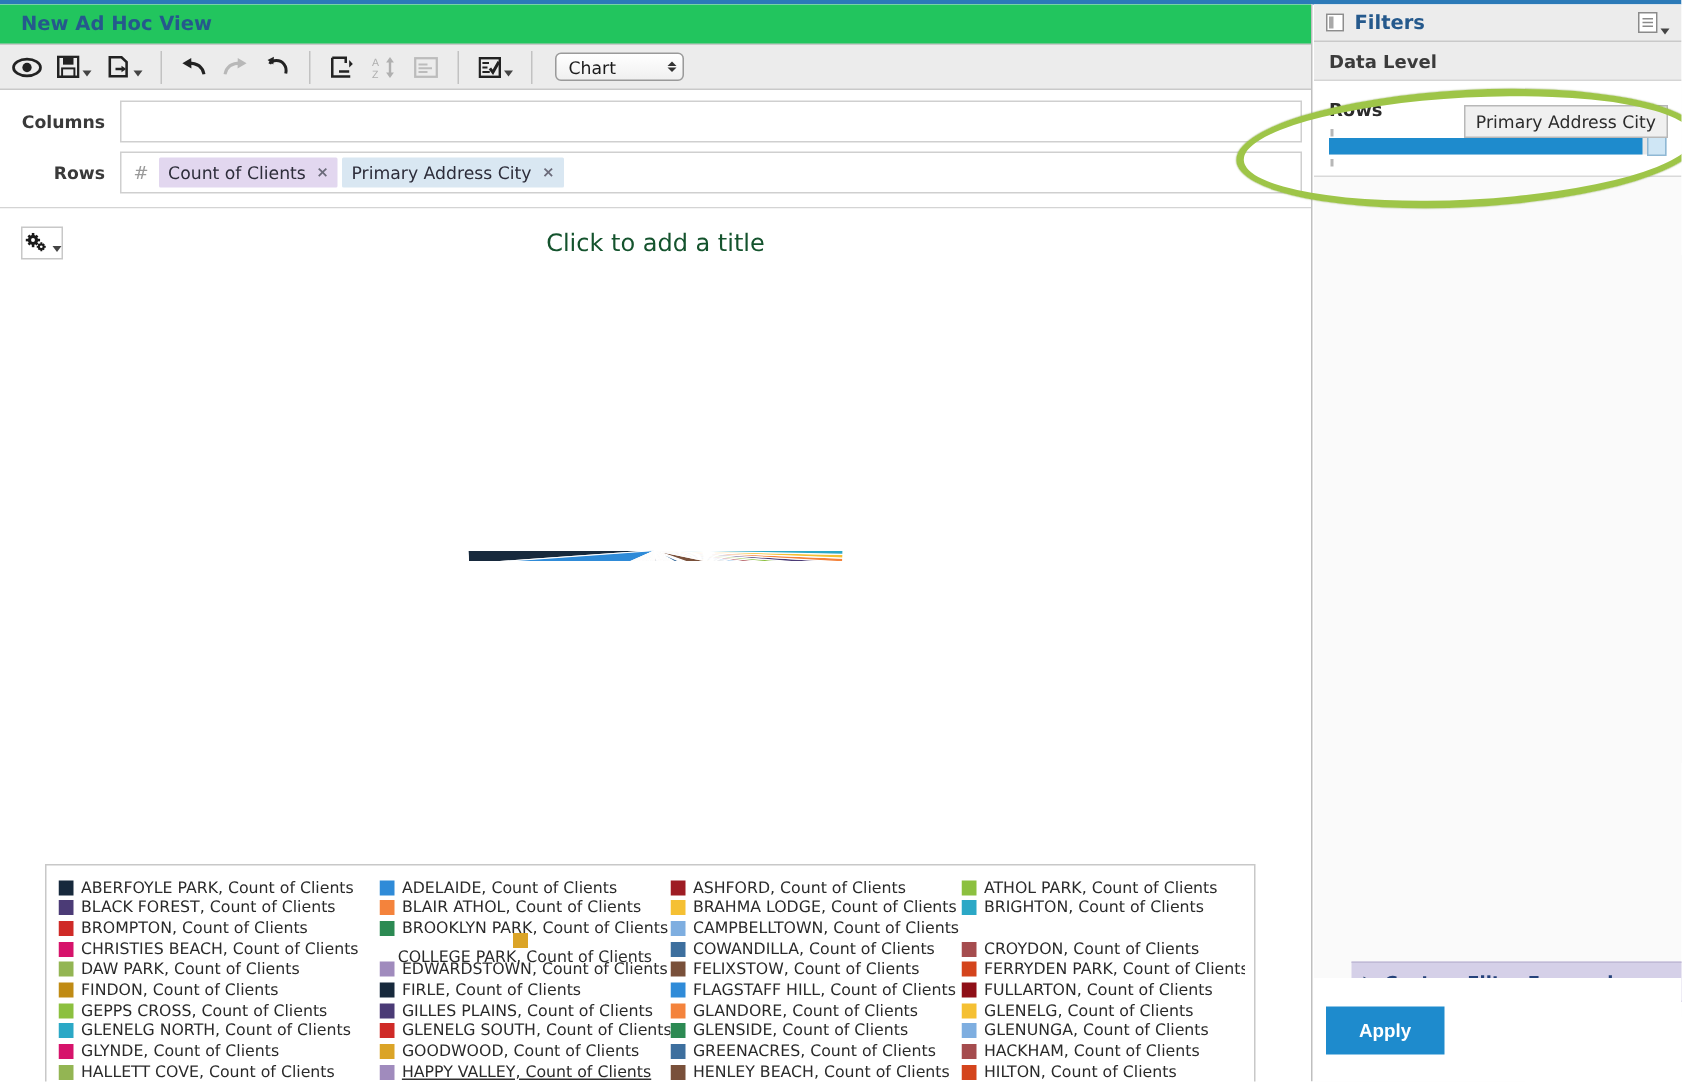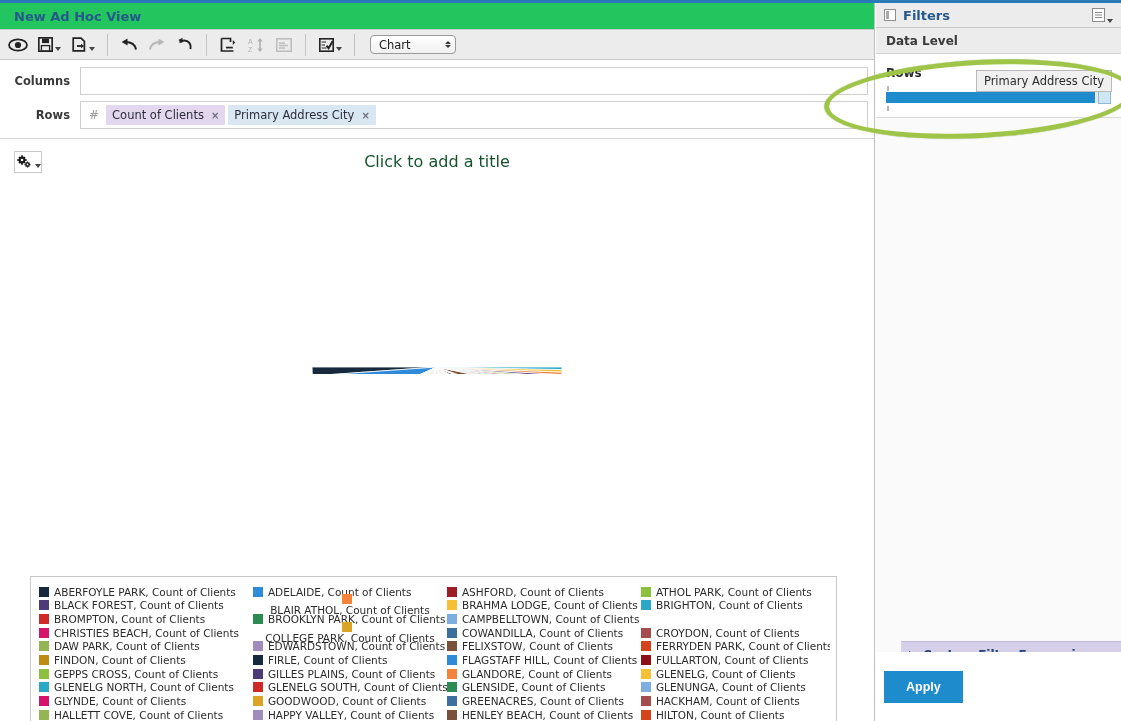--- a/index.html
+++ b/index.html
@@ -369,21 +369,21 @@
               <div class="lcell" style="width: 190px;">
                 <span class="sw" style="background: rgb(140, 192, 63);"></span>
                 <span class="ltxt">ATHOL PARK, Count of Clients</span>
               </div>
             </div>
             <div class="lrow">
               <div class="lcell" style="width: 215px;">
                 <span class="sw" style="background: rgb(75, 59, 118);"></span>
                 <span class="ltxt">BLACK FOREST, Count of Clients</span>
               </div>
-              <div class="lcell" style="width: 195px; flex-direction: column;">
+              <div class="lcell" style="width: 195px;">
                 <span class="sw" style="background: rgb(244, 131, 60);"></span>
                 <span class="ltxt">BLAIR ATHOL, Count of Clients</span>
               </div>
               <div class="lcell" style="width: 195px;">
                 <span class="sw" style="background: rgb(245, 192, 51);"></span>
                 <span class="ltxt">BRAHMA LODGE, Count of Clients</span>
               </div>
               <div class="lcell" style="width: 190px;">
                 <span class="sw" style="background: rgb(43, 168, 198);"></span>
                 <span class="ltxt">BRIGHTON, Count of Clients</span>
@@ -510,21 +510,21 @@
               <div class="lcell" style="width: 190px;">
                 <span class="sw" style="background: rgb(165, 76, 78);"></span>
                 <span class="ltxt">HACKHAM, Count of Clients</span>
               </div>
             </div>
             <div class="lrow">
               <div class="lcell" style="width: 215px;">
                 <span class="sw" style="background: rgb(147, 181, 83);"></span>
                 <span class="ltxt">HALLETT COVE, Count of Clients</span>
               </div>
-              <div class="lcell" style="width: 195px;">
+              <div class="lcell" style="width: 195px; text-decoration: underline;">
                 <span class="sw" style="background: rgb(160, 139, 189);"></span>
                 <span class="ltxt">HAPPY VALLEY, Count of Clients</span>
               </div>
               <div class="lcell" style="width: 195px;">
                 <span class="sw" style="background: rgb(121, 80, 58);"></span>
                 <span class="ltxt">HENLEY BEACH, Count of Clients</span>
               </div>
               <div class="lcell" style="width: 190px;">
                 <span class="sw" style="background: rgb(212, 68, 28);"></span>
                 <span class="ltxt">HILTON, Count of Clients</span>

